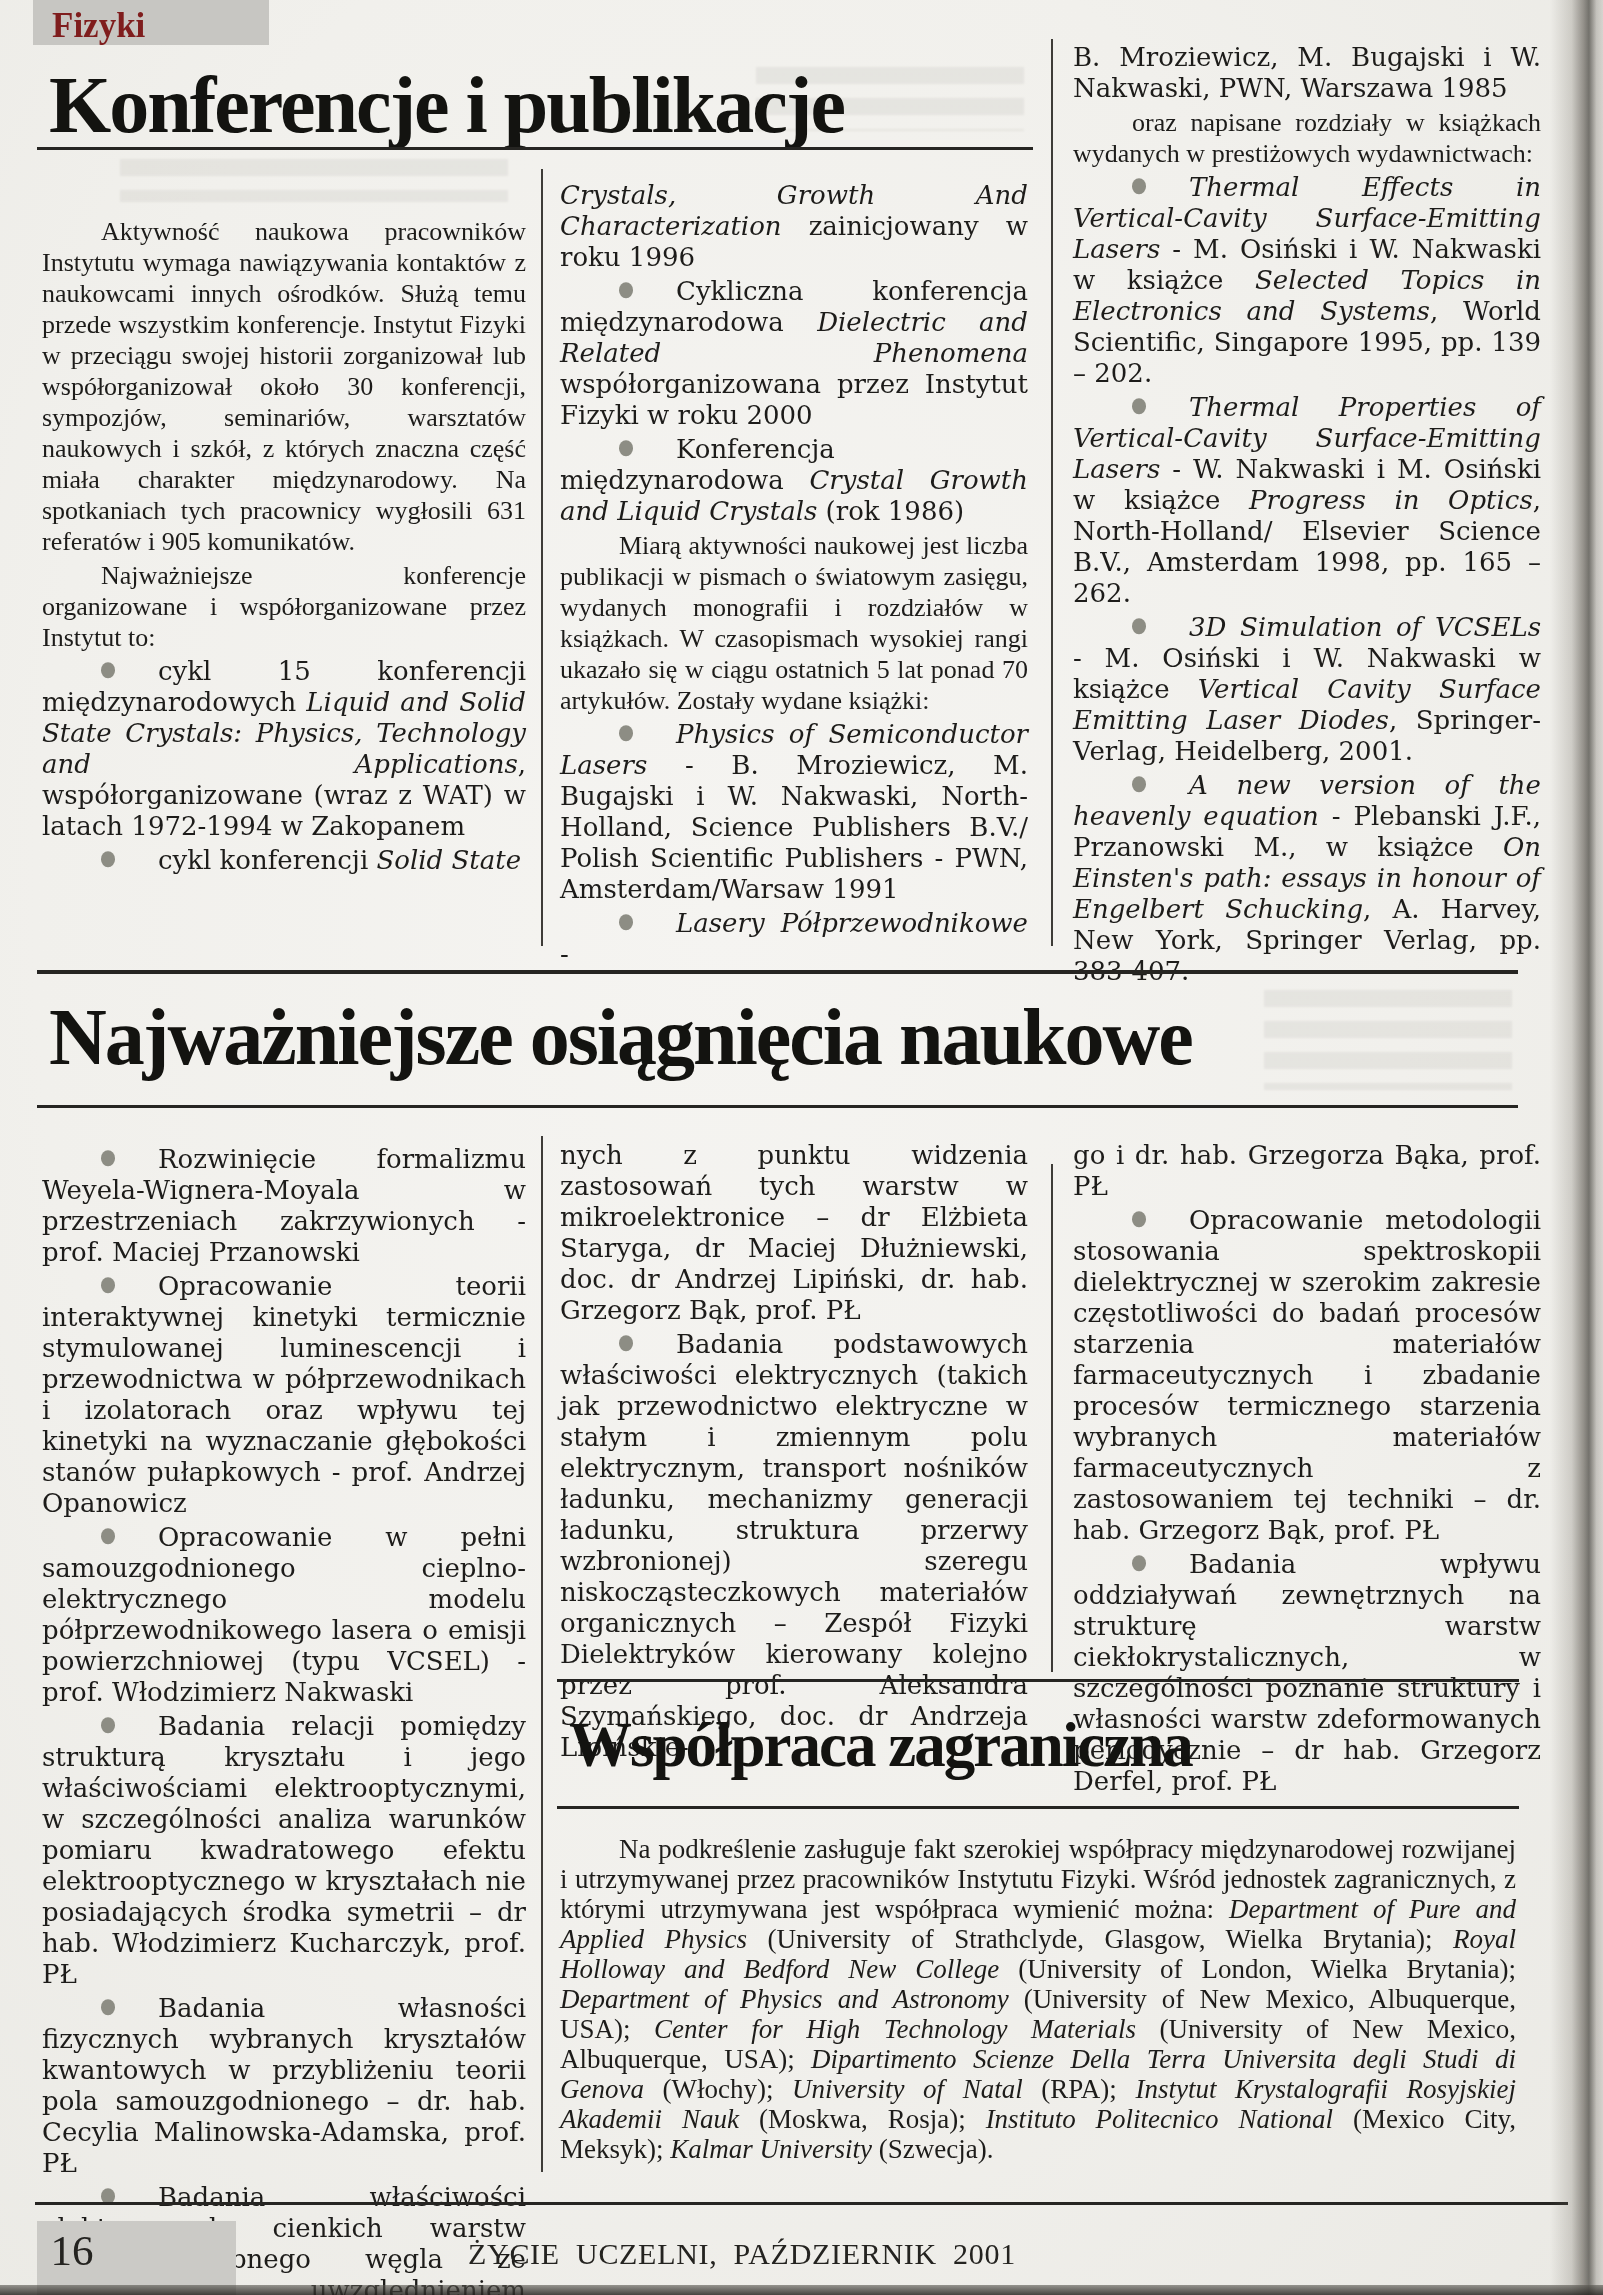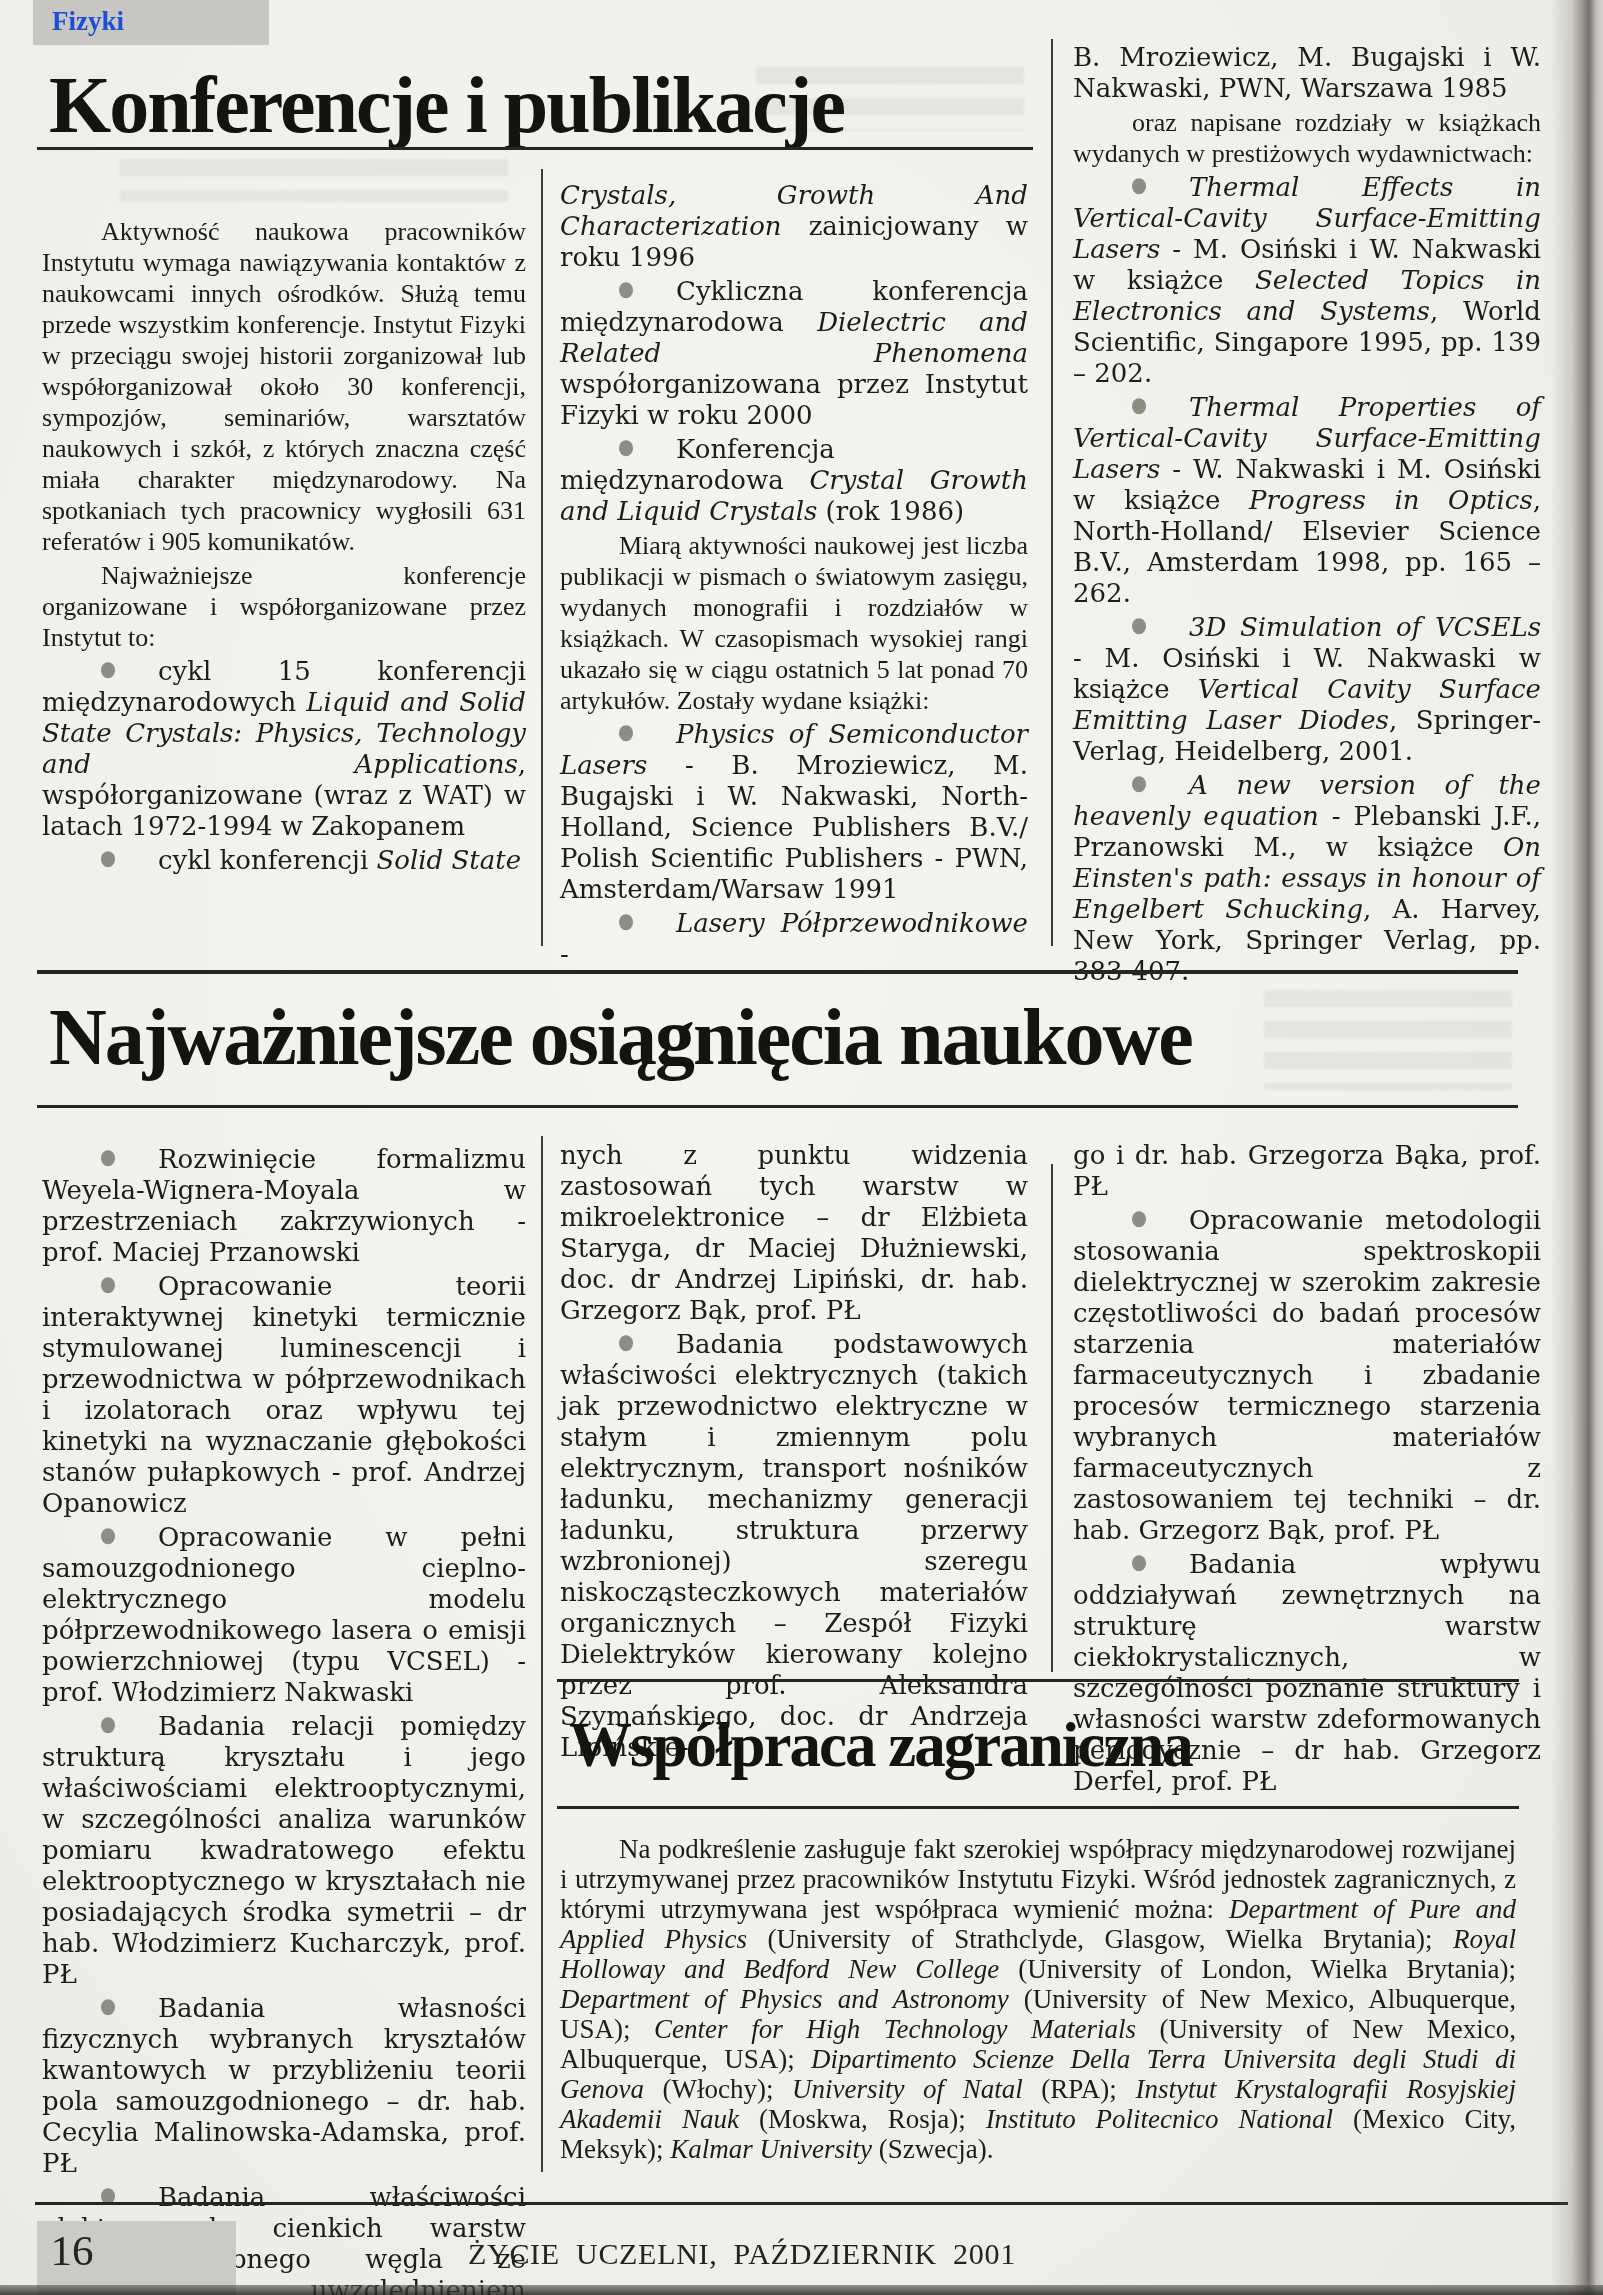--- a/index.html
+++ b/index.html
@@ -34,21 +34,21 @@
   }
   .hrule{position:absolute;background:#262522;}
   .vrule{position:absolute;width:2px;background:#3e3c38;}
   .label-box{
     position:absolute;left:33px;top:-37px;width:236px;height:82px;
     background:#c7c6c2;overflow:hidden;
   }
   .label-box .l2{
     position:absolute;left:19px;top:43px;
     font-family:"Liberation Serif", serif;font-weight:bold;
-    font-size:27px;color:#1d4ed8;
+    font-size:35px;color:#7f1d1d;
   }
   .w-para .para{font-size:27px;line-height:30px;}
   .footer-box{
     position:absolute;left:37px;top:2221px;width:199px;height:74px;
     background:#cbcac6;
   }
   .footer-box .num{
     position:absolute;left:13.4px;top:5.4px;
     font-family:"Liberation Serif", serif;font-size:43px;color:#242320;
   }

